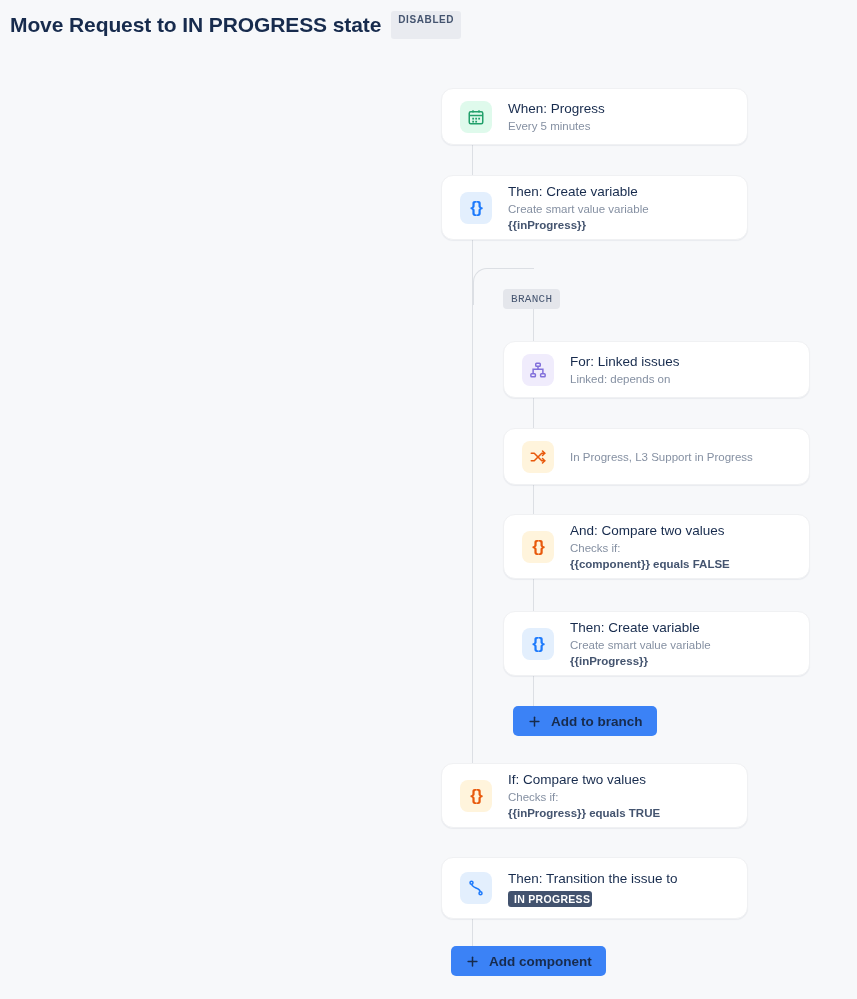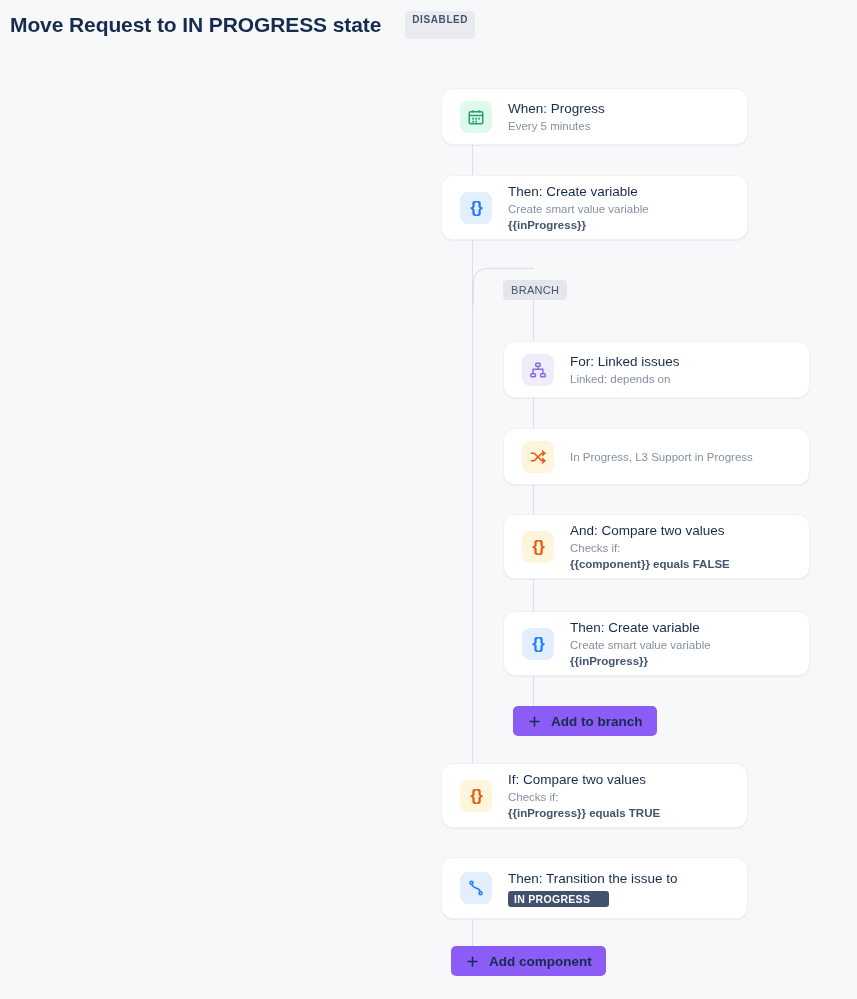--- a/index.html
+++ b/index.html
@@ -16,21 +16,21 @@
     position: relative;
   }
 
   
   .header {
     position: absolute;
     left: 10px;
     top: 10px;
     display: flex;
     align-items: center;
-    gap: 24px;
+    gap: 10px;
   }
   .page-title {
     font-size: 21px;
     font-weight: bold;
     color: #172b4d;
     letter-spacing: -0.1px;
     line-height: 30px;
     white-space: nowrap;
   }
   .disabled-badge {
@@ -123,21 +123,21 @@
     white-space: nowrap;
   }
 
   .status-badge {
     display: inline-block;
     background: #42526e;
     color: #ffffff;
     font-size: 10.5px;
     font-weight: bold;
     letter-spacing: 0.3px;
-    padding: 2px 19px 1px 6px;
+    padding: 2px 2px 1px 6px;
     border-radius: 3px;
     line-height: 13px;
     margin-top: 3px;
     align-self: flex-start;
     white-space: nowrap;
   }
 
   
   .branch-label {
     position: absolute;
@@ -148,21 +148,21 @@
     letter-spacing: 0.3px;
     padding: 4px 8px 3px 8px;
     border-radius: 4px;
     line-height: 13px;
     white-space: nowrap;
   }
 
   
   .add-btn {
     position: absolute;
-    background: #8b5cf6;
+    background: #3b82f6;
     border: none;
     border-radius: 5px;
     height: 30px;
     display: flex;
     align-items: center;
     gap: 9px;
     padding: 0 14px;
     font-family: "Liberation Sans", sans-serif;
     font-size: 13.5px;
     font-weight: bold;
@@ -181,21 +181,21 @@
 </div>
 
 <div class="canvas">
 
   <div class="rail" style="left:472px; top:144px; height:124px;"></div>
   <div class="rail" style="left:472px; top:268px; height:498px;"></div>
   <div class="branch-curve" style="left:473px; top:268px; width:60px; height:36px;"></div>
   <div class="rail" style="left:533px; top:290px; height:418px;"></div>
   <div class="rail" style="left:472px; top:916px; height:30px;"></div>
 
-  <div class="branch-label" style="left:503px; top:280px;">BRANCH</div>
+  <div class="branch-label" style="left:503px; top:289px;font-family:Liberation Mono, monospace;">BRANCH</div>
 
   <div class="card" style="left:441px; top:88px; width:307px; height:57px;">
     <div class="icon-box icon-green">
       <svg width="18" height="18" viewBox="0 0 24 24" fill="none" stroke="#22a06b" stroke-width="2">
         <rect x="3" y="5" width="18" height="16" rx="2"></rect>
         <line x1="3" y1="10" x2="21" y2="10"></line>
         <line x1="8" y1="3" x2="8" y2="6"></line>
         <line x1="16" y1="3" x2="16" y2="6"></line>
         <rect x="7" y="13" width="2.4" height="2.4" fill="#22a06b" stroke="none"></rect>
         <rect x="11" y="13" width="2.4" height="2.4" fill="#22a06b" stroke="none"></rect>

